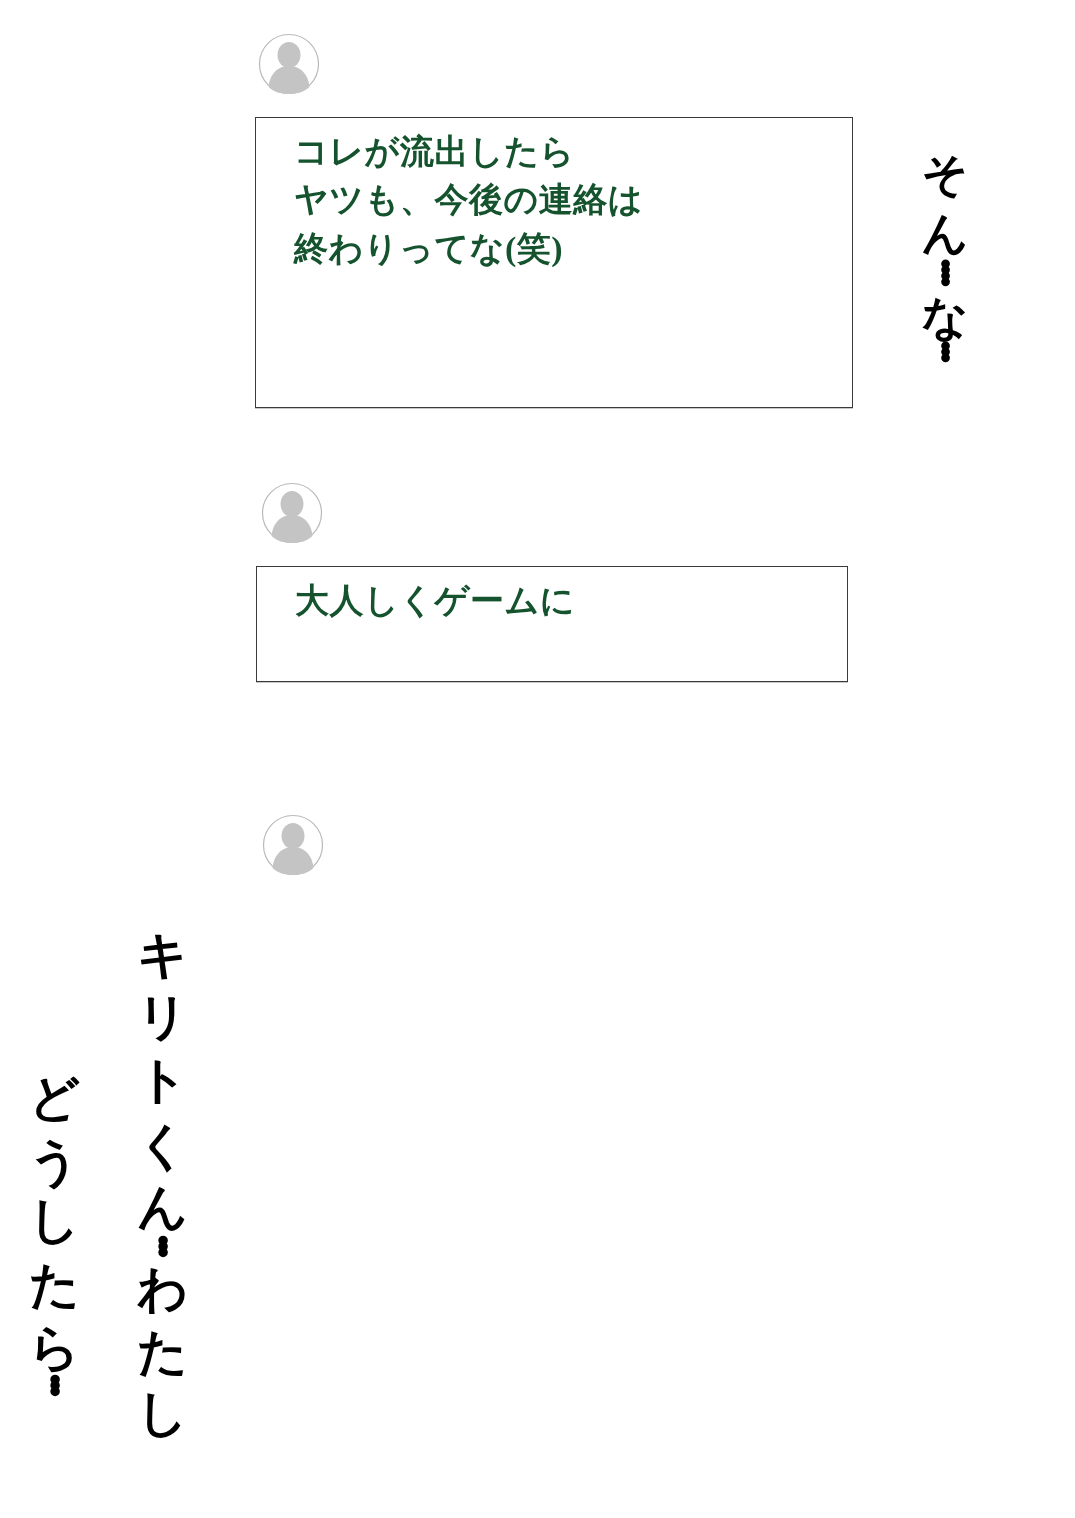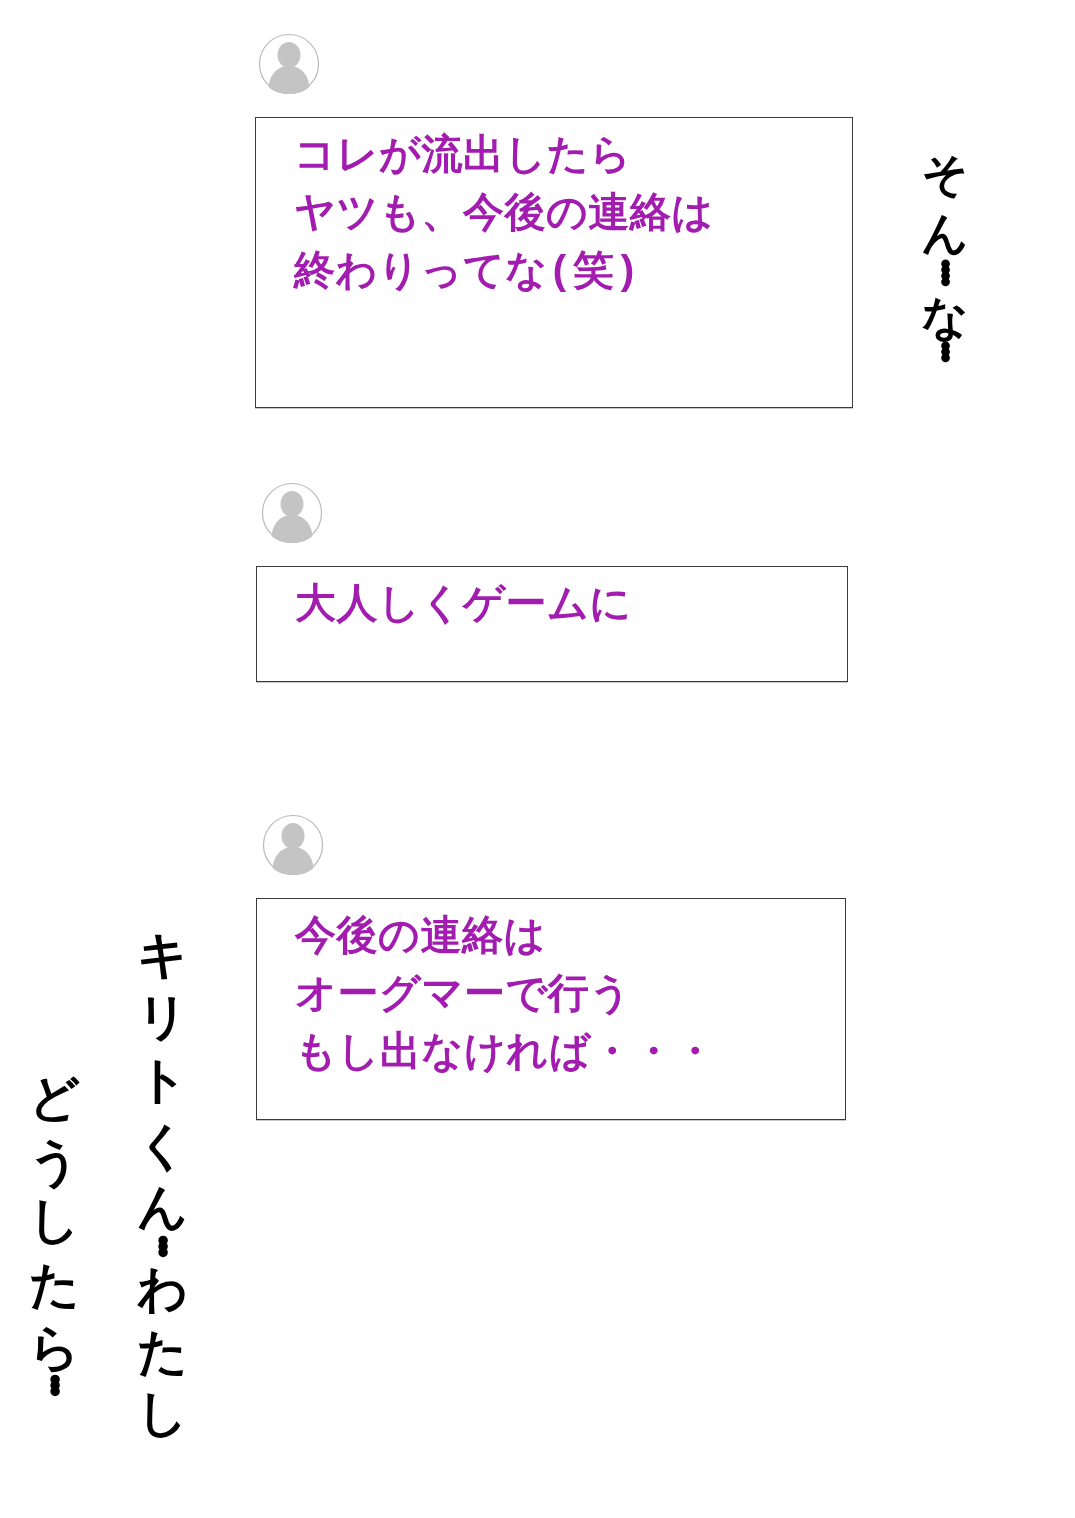--- a/index.html
+++ b/index.html
@@ -31,25 +31,25 @@
     position: absolute;
     box-sizing: border-box;
     background: #ffffff;
     border: 1.6px solid #3a3a3a;
     box-shadow: 0 1px 0 0 #c9c9c9;
   }
   .bubble-lines {
     padding: 10px 14px 10px 38px;
   }
   .bubble-line {
-    font-family: Liberation Mono, monospace;
+    font-family: Liberation Serif, serif;
     font-weight: 700;
-    font-size: 41px;
+    font-size: 34px;
     line-height: 1.42;
-    color: #a21caf;
+    color: #14532d;
     white-space: nowrap;
     letter-spacing: 0.5px;
   }
 
   
   .vtext {
     position: absolute;
     writing-mode: vertical-rl;
     text-orientation: upright;
     font-family: "DejaVu Serif", serif;
@@ -99,27 +99,20 @@
   </div>
 
   <div class="avatar" style="left:262px; top:814px;">
     <svg viewBox="0 0 62 62" xmlns="http://www.w3.org/2000/svg">
       <circle cx="31" cy="31" r="29.5" fill="#ffffff" stroke="#b9b9b9" stroke-width="1.2"></circle>
       <ellipse cx="31" cy="22" rx="11.5" ry="13" fill="#c4c4c4"></ellipse>
       <path d="M31 33 C18 33 11.5 43 10.5 54 C16 59 23 61 31 61 C39 61 46 59 51.5 54 C50.5 43 44 33 31 33 Z" fill="#c4c4c4"></path>
     </svg>
   </div>
 
-  <div class="bubble" style="left:256px; top:898px; width:590px; height:222px;">
-    <div class="bubble-lines">
-      <div class="bubble-line">今後の連絡は</div>
-      <div class="bubble-line">オーグマーで行う</div>
-      <div class="bubble-line">もし出なければ・・・</div>
-    </div>
-  </div>
 
   <div class="vtext" id="vtext-right" style="left:923px; top:122px;">そん・・・・な・・・</div>
 
   <div class="vtext" id="vtext-left-1" style="left:138px; top:898px;">キリトくん・・・わたし</div>
 
   <div class="vtext" id="vtext-left-2" style="left:30px; top:1038px;">どうしたら・・・</div>
 
 </div>
 
 </body></html>

